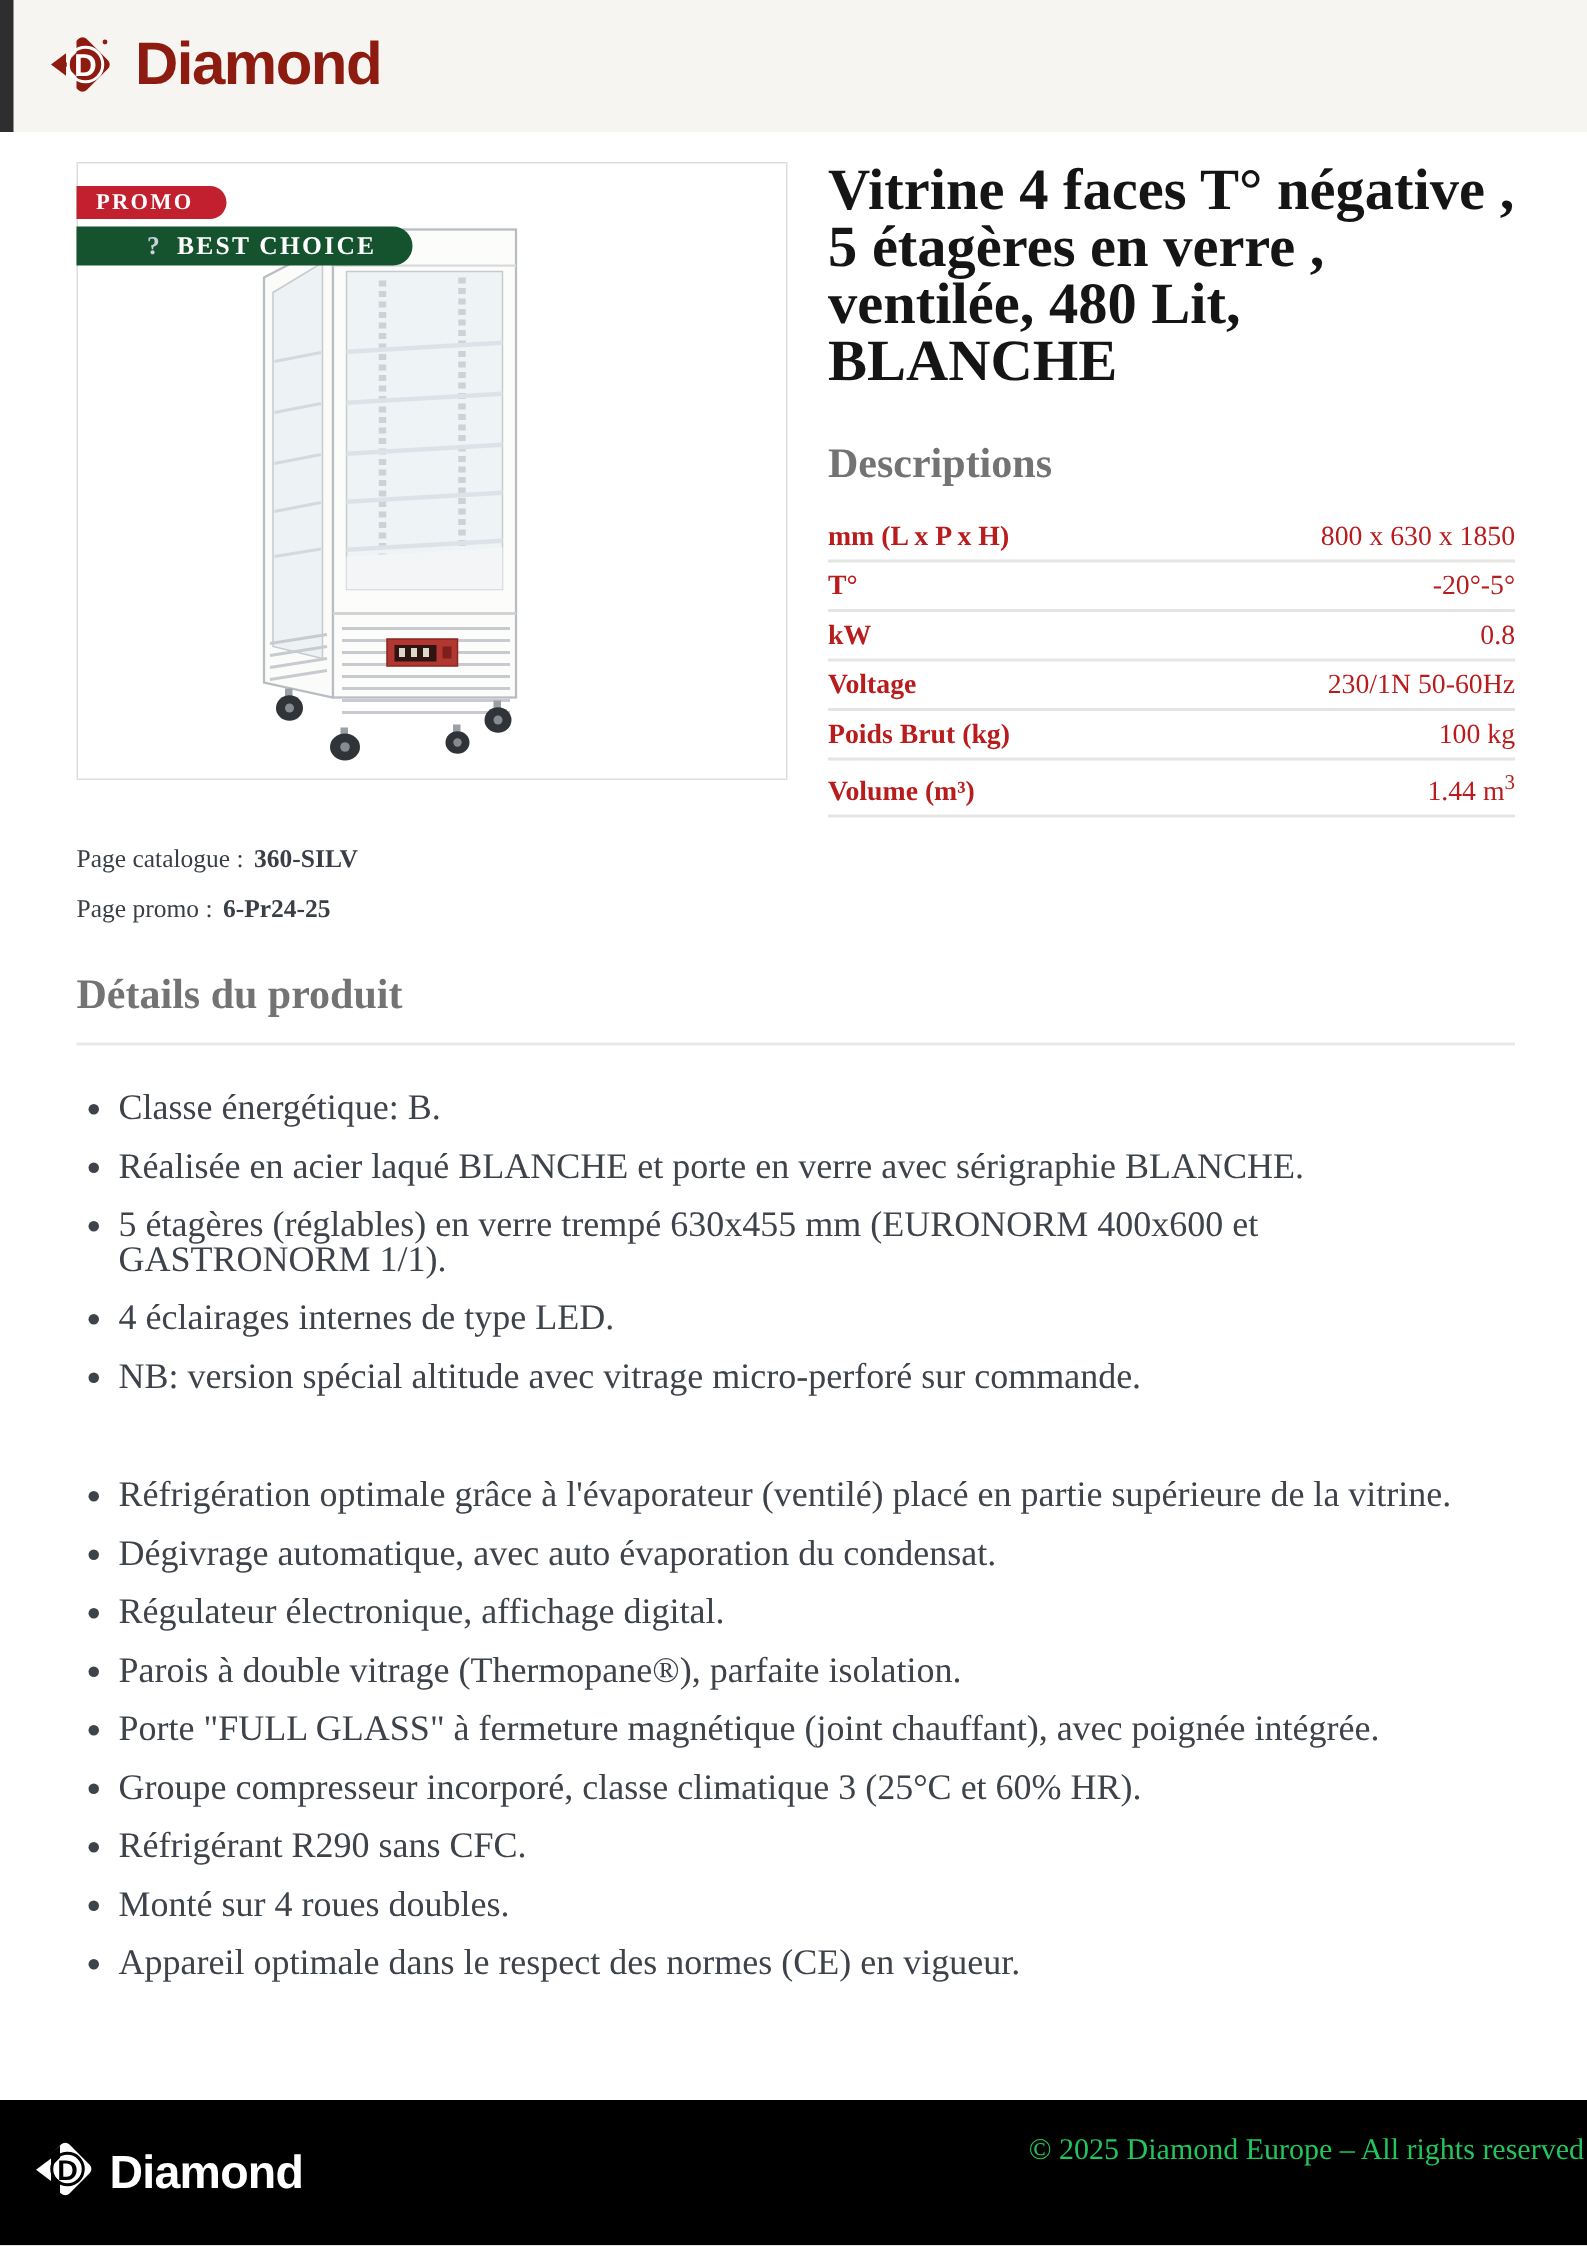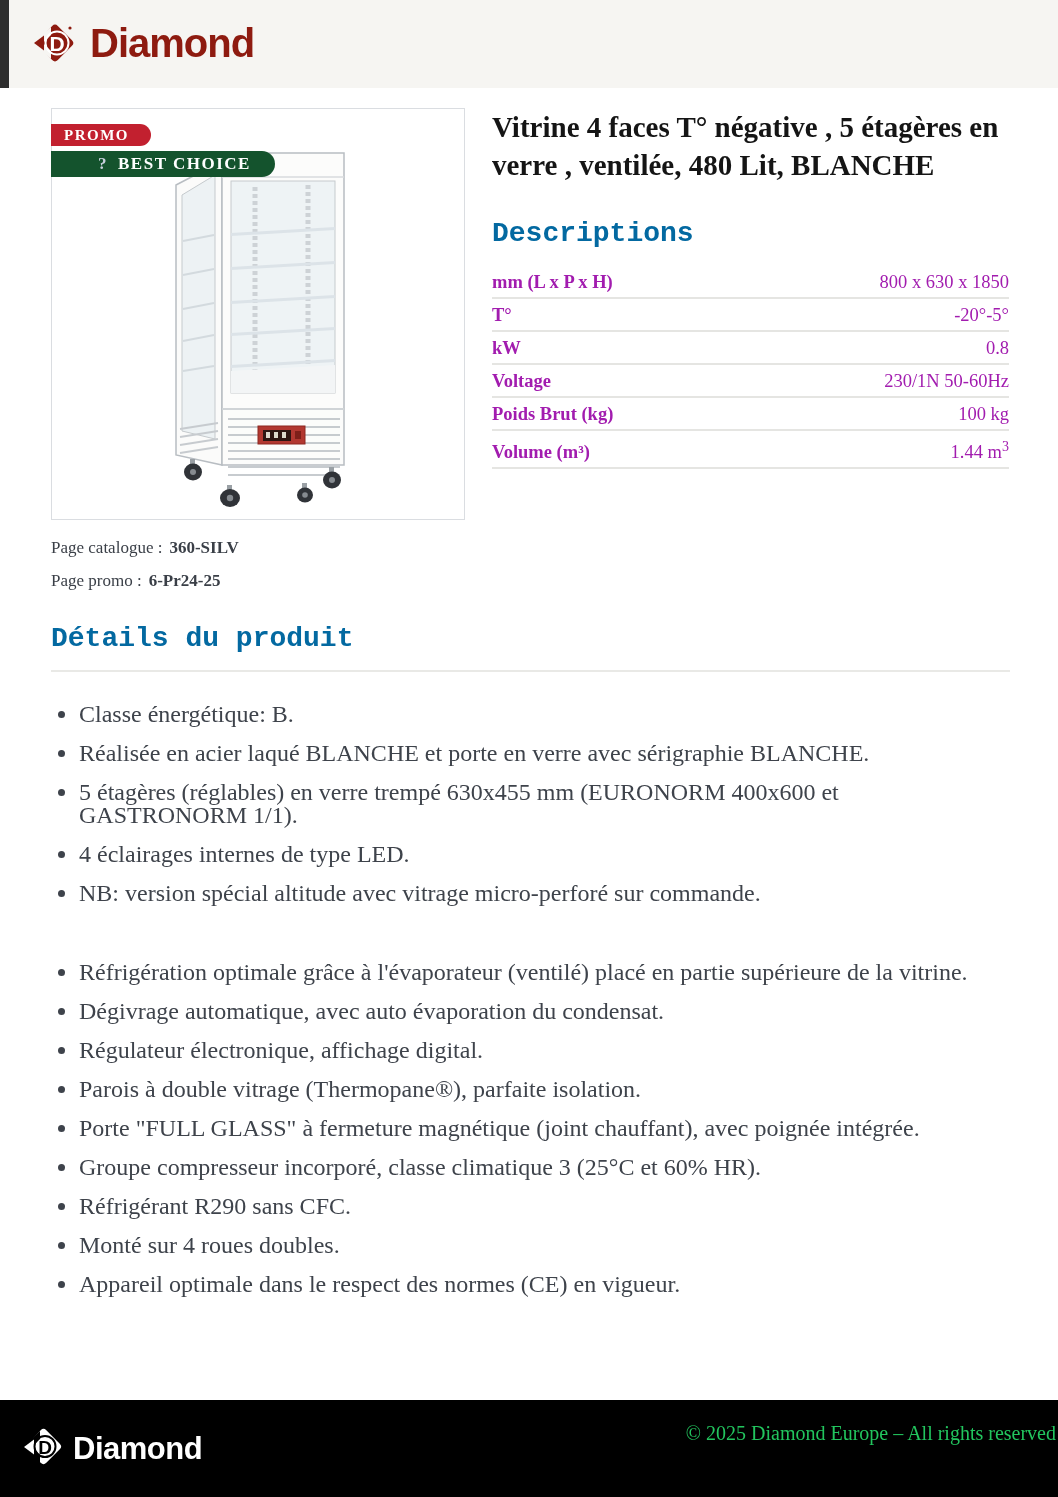--- a/index.html
+++ b/index.html
@@ -30,21 +30,21 @@
     font-weight: bold; font-size: 40px; letter-spacing: -1px;
     color: #8e1b10; margin-left: 4px; line-height: 66px;
   }
 
   
   .content { position: absolute; top: 88px; left: 0; width: 100%; padding: 20px 48px 0 51px; }
   .top-row { display: flex; }
 
   .media-box {
     position: relative; flex: none;
-    width: 414px; height: 412px;
+    width: 474px; height: 412px;
     border: 1px solid #dadde1; background: #ffffff;
   }
   .badge {
     position: absolute; left: -1px; color: #ffffff; font-weight: bold;
     white-space: nowrap; font-family: "Liberation Serif", serif;
   }
   .badge-promo {
     top: 15px; height: 22px; line-height: 22px; font-size: 15px;
     letter-spacing: 1.5px; padding: 0 22px 0 13px;
     border-radius: 0 11px 11px 0;
@@ -53,32 +53,32 @@
     top: 42px; height: 26px; line-height: 26px; font-size: 17px;
     letter-spacing: 1.5px; padding: 0 24px 0 13px;
     border-radius: 0 13px 13px 0;
   }
   .badge-choice .qmark { color: #c9d1de; margin-right: 10px; font-weight: bold; }
 
   .fridge-svg { position: absolute; left: 0; top: 0; width: 412px; height: 410px; }
 
   .info-col { margin-left: 27px; width: 517px; }
   .product-title {
-    margin: 0; font-size: 29px; line-height: 38px; font-weight: bold; color: #151515;
+    margin: 0; font-size: 39px; line-height: 38px; font-weight: bold; color: #151515;
   }
   .product-code { margin-top: 5px; font-size: 22px; line-height: 26px; }
   .descriptions-heading, .details-heading {
-    margin: 0; font-size: 28px; line-height: 34px; font-weight: bold; color: #0369a1; font-family: Liberation Mono, monospace;
+    margin: 0; font-size: 28px; line-height: 34px; font-weight: bold; color: #737373;
   }
   .descriptions-heading { margin-top: 33px; }
   .spec-table { margin-top: 15px; }
   .spec-row {
     display: flex; justify-content: space-between; align-items: baseline;
     border-bottom: 2px solid #e5e5e2;
-    padding: 5px 0 4px; font-size: 18.5px; line-height: 22px; color: #a21caf;
+    padding: 5px 0 4px; font-size: 18.5px; line-height: 22px; color: #b91c1c;
   }
   .spec-label { font-weight: bold; }
   .spec-value { text-align: right; }
   .spec-value sup { font-size: 14px; }
 
   .catalog-block { margin-top: 16px; font-size: 17px; color: #3a3f47; }
   .catalog-block p { margin: 0 0 10px 0; line-height: 23px; }
   .catalog-block .lbl { margin-right: 7px; }
   .catalog-block .val { font-weight: bold; }
 

